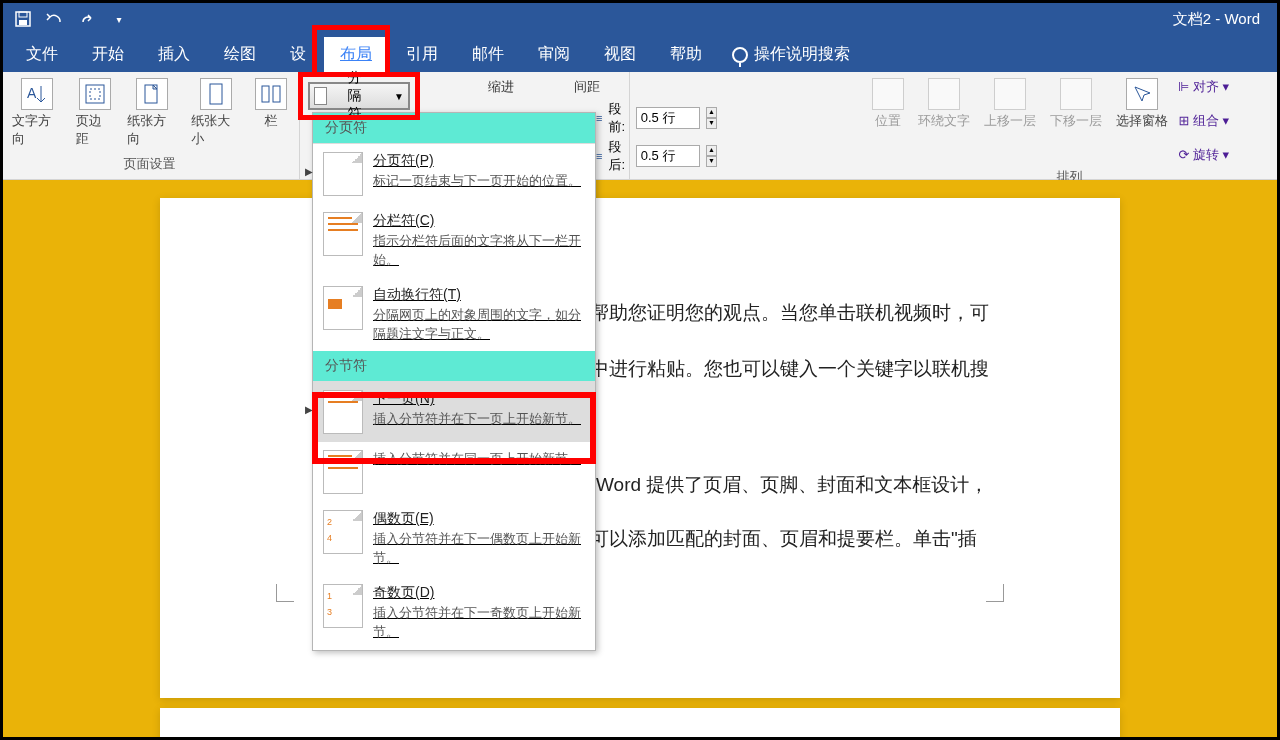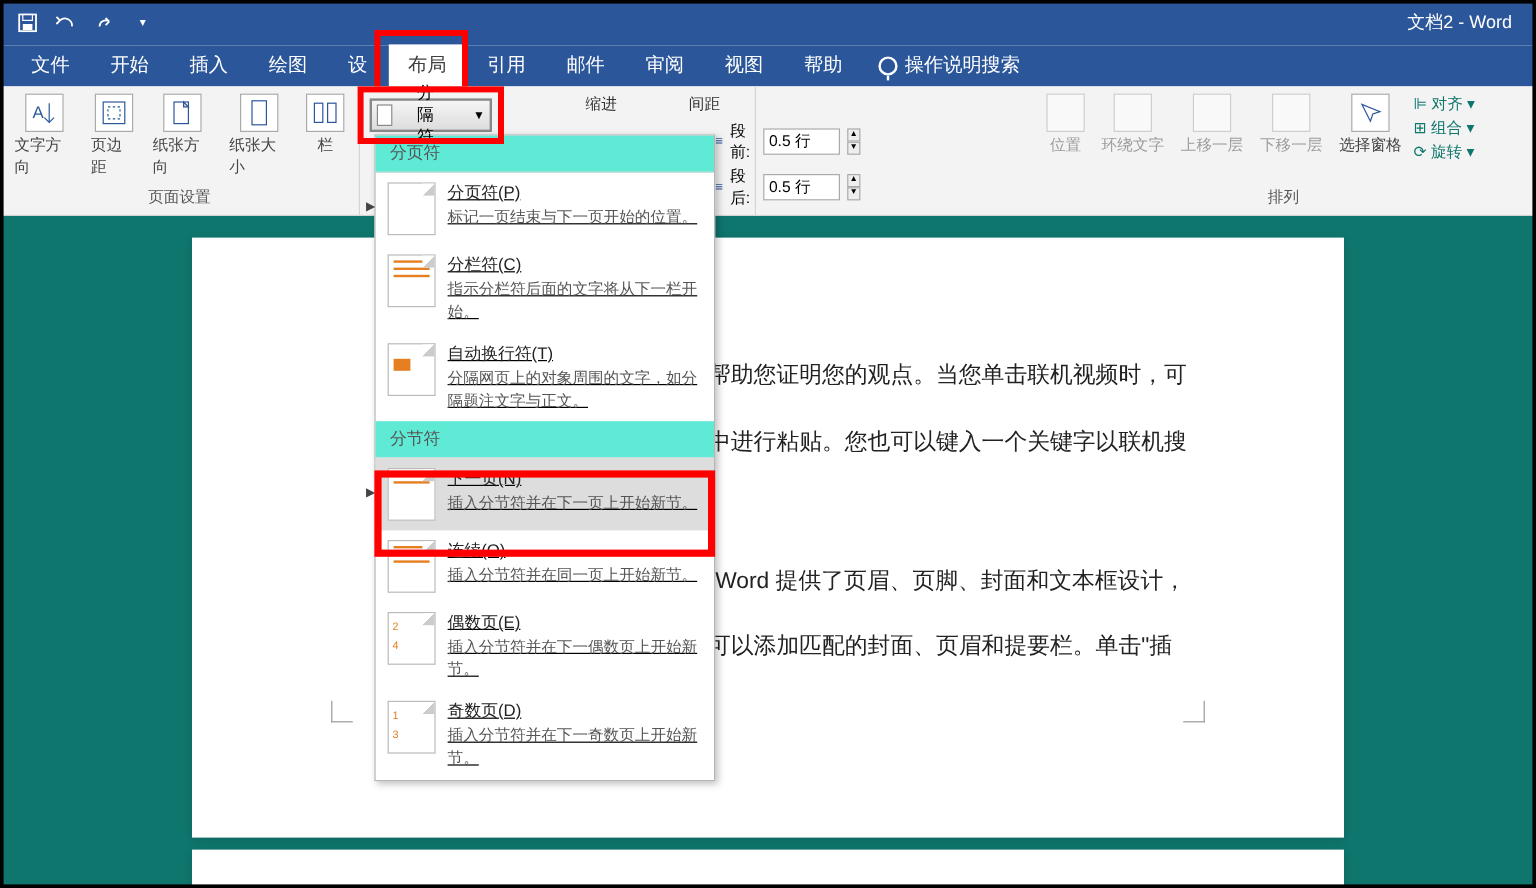--- a/index.html
+++ b/index.html
@@ -5,21 +5,21 @@
 * { margin: 0; padding: 0; box-sizing: border-box; font-family: "Microsoft YaHei", "SimSun", sans-serif; }
 body { width: 1280px; height: 740px; background: #fff; overflow: hidden; position: relative; }
 
 .titlebar { height: 38px; background: #2b579a; display: flex; align-items: center; color: #fff; font-size: 13px; position: relative; }
 .qat { display: flex; align-items: center; gap: 6px; padding: 0 10px; }
 .qat-btn { width: 26px; height: 26px; display: flex; align-items: center; justify-content: center; color: #fff; cursor: pointer; }
 .title-center { position: absolute; right: 20px; top: 50%; transform: translateY(-50%); font-size: 15px; }
 
 .tabbar { height: 34px; background: #2b579a; display: flex; align-items: flex-end; padding-left: 10px; gap: 2px; color: #fff; font-size: 16px; }
 .tab { padding: 7px 16px; cursor: pointer; }
-.tab.active { background: #fff; color: #404040; }
+.tab.active { background: #fff; color: #3b82f6; text-decoration: underline; }
 .tab-wrap { position: relative; }
 .red-box-tab { position: absolute; border: 5px solid #f00; pointer-events: none; }
 
 .tell-me { display: flex; align-items: center; gap: 6px; padding: 7px 12px; }
 .bulb { width: 16px; height: 16px; border: 2px solid #fff; border-radius: 50%; position: relative; }
 .bulb::after { content: ''; position: absolute; width: 2px; height: 4px; background: #fff; bottom: -6px; left: 50%; transform: translateX(-50%); }
 
 .ribbon { height: 108px; background: #f3f3f3; border-bottom: 1px solid #d4d4d4; display: flex; position: relative; }
 .ribbon-group { border-right: 1px solid #d4d4d4; display: flex; flex-direction: column; padding: 4px 8px 0; }
 .group-items { flex: 1; display: flex; align-items: flex-start; gap: 6px; }
@@ -43,21 +43,21 @@
 .dd-item:hover, .dd-item.hovered { background: #ddd; }
 .dd-icon { width: 40px; height: 44px; background: #fff; border: 1px solid #bbb; flex-shrink: 0; position: relative; }
 .dd-icon .fold { position: absolute; right: 0; top: 0; width: 10px; height: 10px; background: linear-gradient(135deg,#fff 50%,#ccc 50%); }
 .dd-icon .line { height: 2px; background: #e67e22; margin: 4px 4px; }
 .dd-text { flex: 1; text-decoration: underline; }
 .dd-title { font-size: 14px; color: #222; margin-bottom: 2px; }
 .dd-desc { font-size: 13px; color: #555; line-height: 1.45; }
 .dd-arrow { position: absolute; left: -8px; width: 8px; height: 12px; color: #444; font-size: 10px; }
 .red-box-item { position: absolute; border: 6px solid #f00; pointer-events: none; z-index: 16; }
 
-.document-area { position: absolute; top: 180px; left: 0; right: 0; bottom: 0; background: #0f766e; overflow: hidden; text-align: right; }
+.document-area { position: absolute; top: 180px; left: 0; right: 0; bottom: 0; background: #eab308; overflow: hidden; text-align: right; }
 .page { position: absolute; background: #fff; box-shadow: 0 2px 8px rgba(0,0,0,0.15); }
 .page-1 { left: 160px; top: 18px; width: 960px; height: 500px; }
 .page-2 { left: 160px; top: 528px; width: 960px; height: 200px; }
 .doc-text { position: absolute; font-size: 19px; color: #222; line-height: 1.6; }
 .corner { position: absolute; width: 18px; height: 18px; }
 .corner.bl { border-left: 1px solid #999; border-bottom: 1px solid #999; }
 .corner.br { border-right: 1px solid #999; border-bottom: 1px solid #999; }
 
 .frame-border { position: absolute; inset: 0; border: 3px solid #000; pointer-events: none; z-index: 100; }
 
@@ -211,21 +211,21 @@
           <span>下移一层</span>
         </div>
       <div class="big-btn">
           <div class="big-icon">
             <svg width="20" height="20">
               <path d="M3 3 L10 17 L12 11 L18 9 Z" fill="none" stroke="#2b579a"></path>
             </svg>
           </div>
           <span>选择窗格</span>
         </div>
-      <div style="display:flex;flex-direction:column;gap:2px;font-size:13px;color:#0f766e;padding-top:2px;">
+      <div style="display:flex;flex-direction:column;gap:16px;font-size:13px;color:#4c1d95;padding-top:2px;align-items:flex-end;">
         <div>⊫ <span>对齐</span> ▾</div>
         <div>⊞ <span>组合</span> ▾</div>
         <div>⟳ <span>旋转</span> ▾</div>
       </div>
     </div>
     <div class="group-label">排列</div>
   </div>
 </div>
 
 <div class="breaks-btn">
@@ -289,21 +289,20 @@
   </div>
 
   <div class="dd-item">
     <div class="dd-icon">
         <div class="fold"></div>
         <div class="line"></div>
         <div class="line"></div>
         <div class="line"></div>
       </div>
     <div class="dd-text">
-        <div class="dd-title">连续(O)</div>
         <div class="dd-desc">插入分节符并在同一页上开始新节。</div>
       </div>
   </div>
 
   <div class="dd-item">
     <div class="dd-icon">
         <div class="fold"></div>
         <div style="position:absolute;left:3px;top:6px;font-size:9px;color:#e67e22;">2</div>
         <div style="position:absolute;left:3px;top:22px;font-size:9px;color:#e67e22;">4</div>
       </div>

